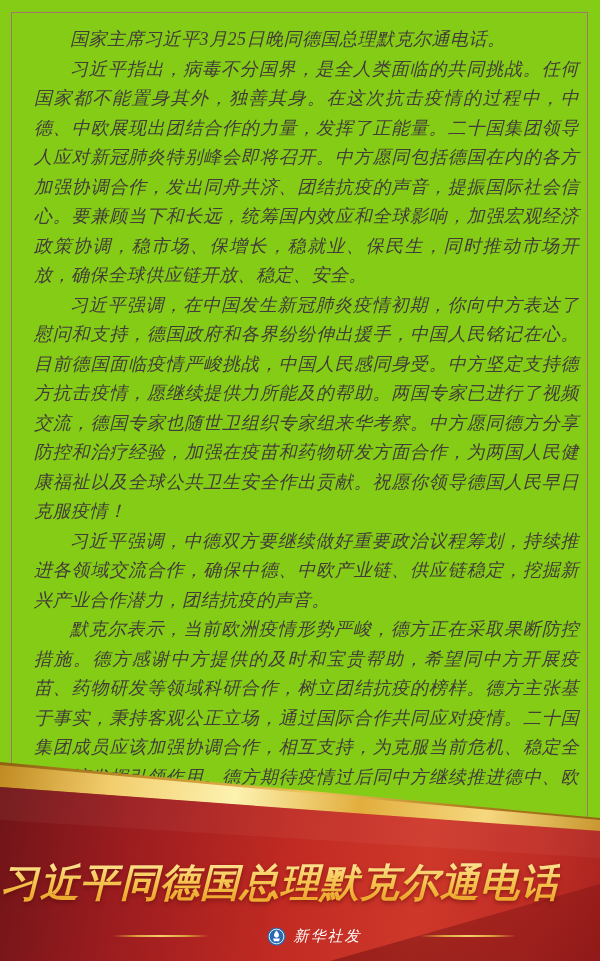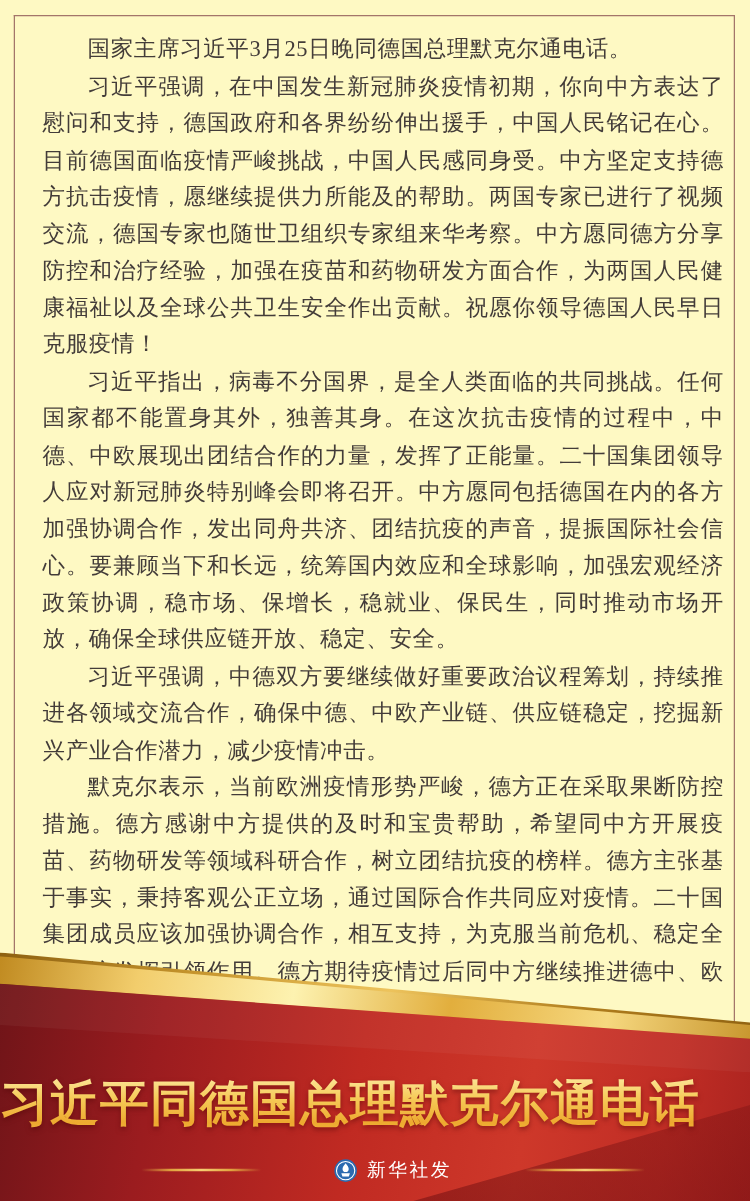--- a/index.html
+++ b/index.html
@@ -1,17 +1,17 @@
 <!DOCTYPE html>
 <html><head>
 <meta charset="utf-8">
 <style>
   html,body{margin:0;padding:0;background:#ffffff;}
-  .page{position:relative;width:600px;height:961px;background:#fef9c3;overflow:hidden;
-        font-family:"Liberation Serif","DejaVu Serif",serif;}
+  .page{position:relative;width:600px;height:961px;background:#84cc16;overflow:hidden;
+        font-family:"Liberation Serif","DejaVu Serif",serif;font-style:italic;}
 
   
   .frame-top{position:absolute;left:11px;top:12px;width:577px;height:0;
              border-top:1px solid #a3766a;}
   .frame-left{position:absolute;left:11px;top:12px;width:0;height:755px;
               border-left:1px solid #a3766a;}
   .frame-right{position:absolute;left:587px;top:12px;width:0;height:809px;
                border-left:1px solid #a3766a;}
 
   
@@ -59,23 +59,23 @@
 <body>
 
 <div class="page">
 
   <div class="frame-top"></div>
   <div class="frame-left"></div>
   <div class="frame-right"></div>
 
   <div class="article">
     <p>国家主席习近平3月25日晚同德国总理默克尔通电话。</p>
+    <p>习近平指出，病毒不分国界，是全人类面临的共同挑战。任何国家都不能置身其外，独善其身。在这次抗击疫情的过程中，中德、中欧展现出团结合作的力量，发挥了正能量。二十国集团领导人应对新冠肺炎特别峰会即将召开。中方愿同包括德国在内的各方加强协调合作，发出同舟共济、团结抗疫的声音，提振国际社会信心。要兼顾当下和长远，统筹国内效应和全球影响，加强宏观经济政策协调，稳市场、保增长，稳就业、保民生，同时推动市场开放，确保全球供应链开放、稳定、安全。</p>
     <p>习近平强调，在中国发生新冠肺炎疫情初期，你向中方表达了慰问和支持，德国政府和各界纷纷伸出援手，中国人民铭记在心。目前德国面临疫情严峻挑战，中国人民感同身受。中方坚定支持德方抗击疫情，愿继续提供力所能及的帮助。两国专家已进行了视频交流，德国专家也随世卫组织专家组来华考察。中方愿同德方分享防控和治疗经验，加强在疫苗和药物研发方面合作，为两国人民健康福祉以及全球公共卫生安全作出贡献。祝愿你领导德国人民早日克服疫情！</p>
-    <p>习近平指出，病毒不分国界，是全人类面临的共同挑战。任何国家都不能置身其外，独善其身。在这次抗击疫情的过程中，中德、中欧展现出团结合作的力量，发挥了正能量。二十国集团领导人应对新冠肺炎特别峰会即将召开。中方愿同包括德国在内的各方加强协调合作，发出同舟共济、团结抗疫的声音，提振国际社会信心。要兼顾当下和长远，统筹国内效应和全球影响，加强宏观经济政策协调，稳市场、保增长，稳就业、保民生，同时推动市场开放，确保全球供应链开放、稳定、安全。</p>
-    <p>习近平强调，中德双方要继续做好重要政治议程筹划，持续推进各领域交流合作，确保中德、中欧产业链、供应链稳定，挖掘新兴产业合作潜力，减少疫情冲击。</p>
+    <p>习近平强调，中德双方要继续做好重要政治议程筹划，持续推进各领域交流合作，确保中德、中欧产业链、供应链稳定，挖掘新兴产业合作潜力，团结抗疫的声音。</p>
     <p>默克尔表示，当前欧洲疫情形势严峻，德方正在采取果断防控措施。德方感谢中方提供的及时和宝贵帮助，希望同中方开展疫苗、药物研发等领域科研合作，树立团结抗疫的榜样。德方主张基于事实，秉持客观公正立场，通过国际合作共同应对疫情。二十国集团成员应该加强协调合作，相互支持，为克服当前危机、稳定全球经济发挥引领作用。德方期待疫情过后同中方继续推进德中、欧中重要交往合作。</p>
   </div>
 
   <div class="banner">
     <div class="ribbon-edge"></div>
     <div class="ribbon-gold"></div>
     <div class="red-area">
       <div class="sheen"></div>
       <div class="shade-br"></div>
       <h1 class="banner-title">习近平同德国总理默克尔通电话</h1>

